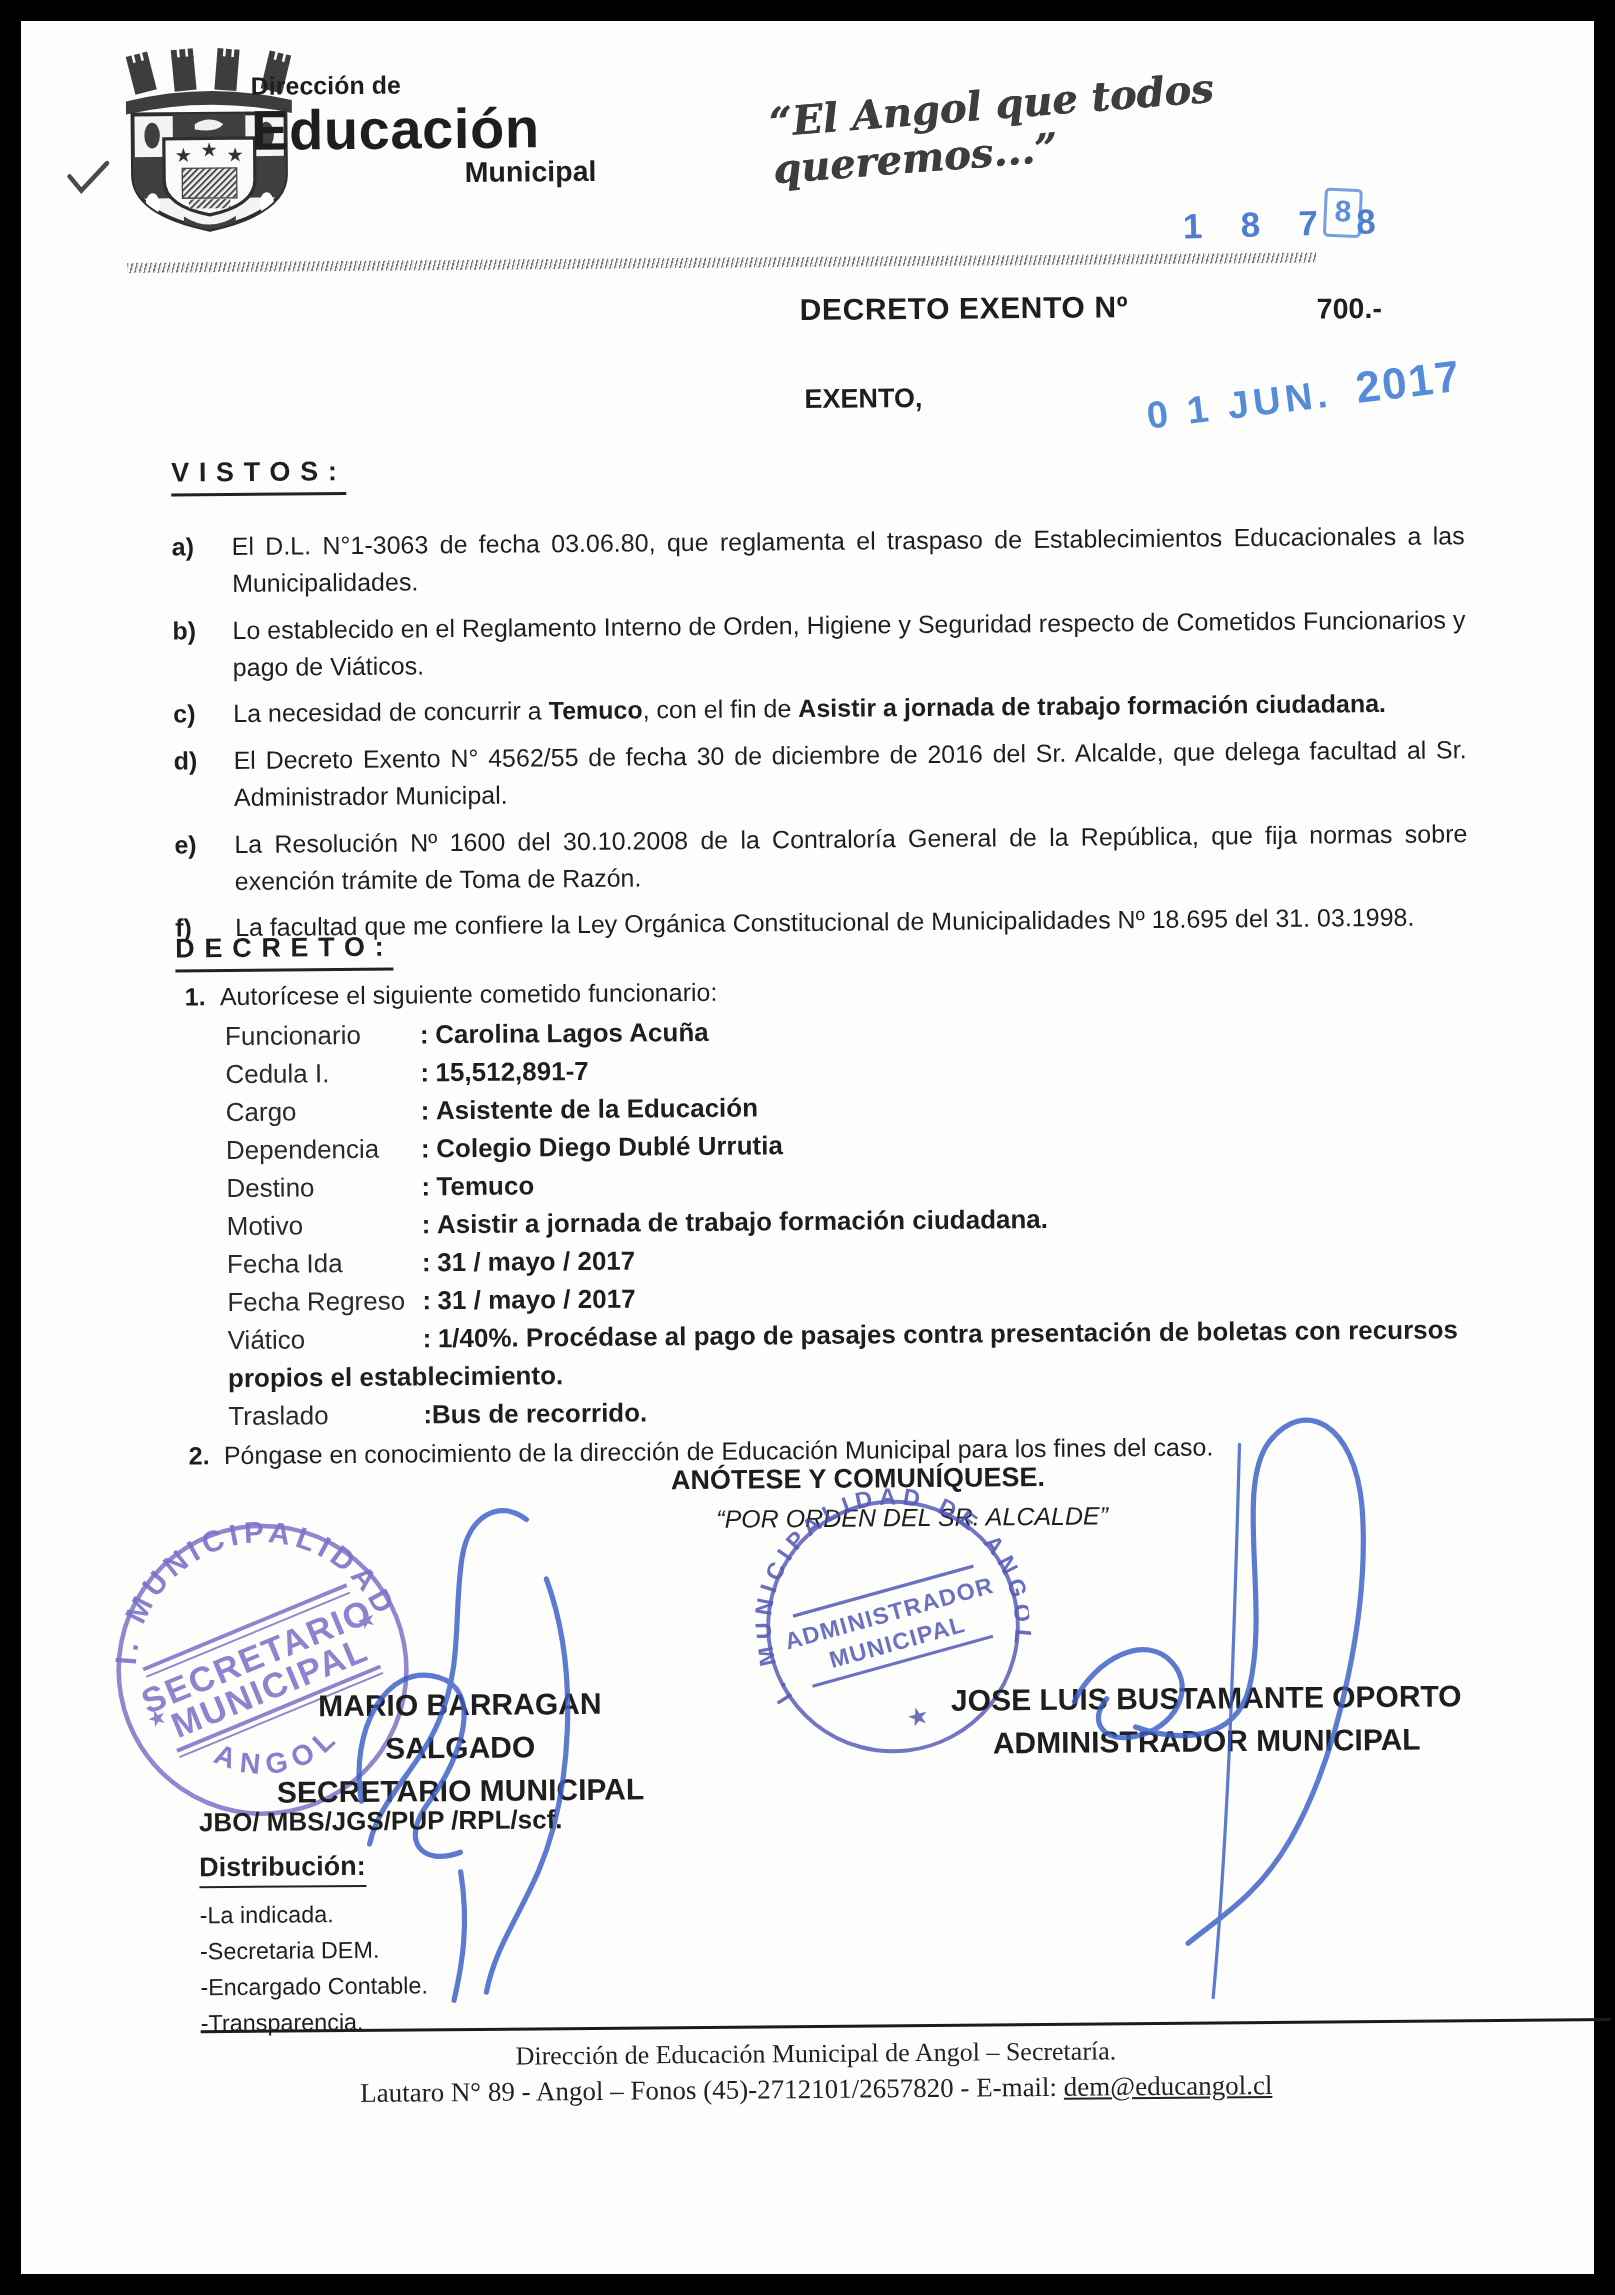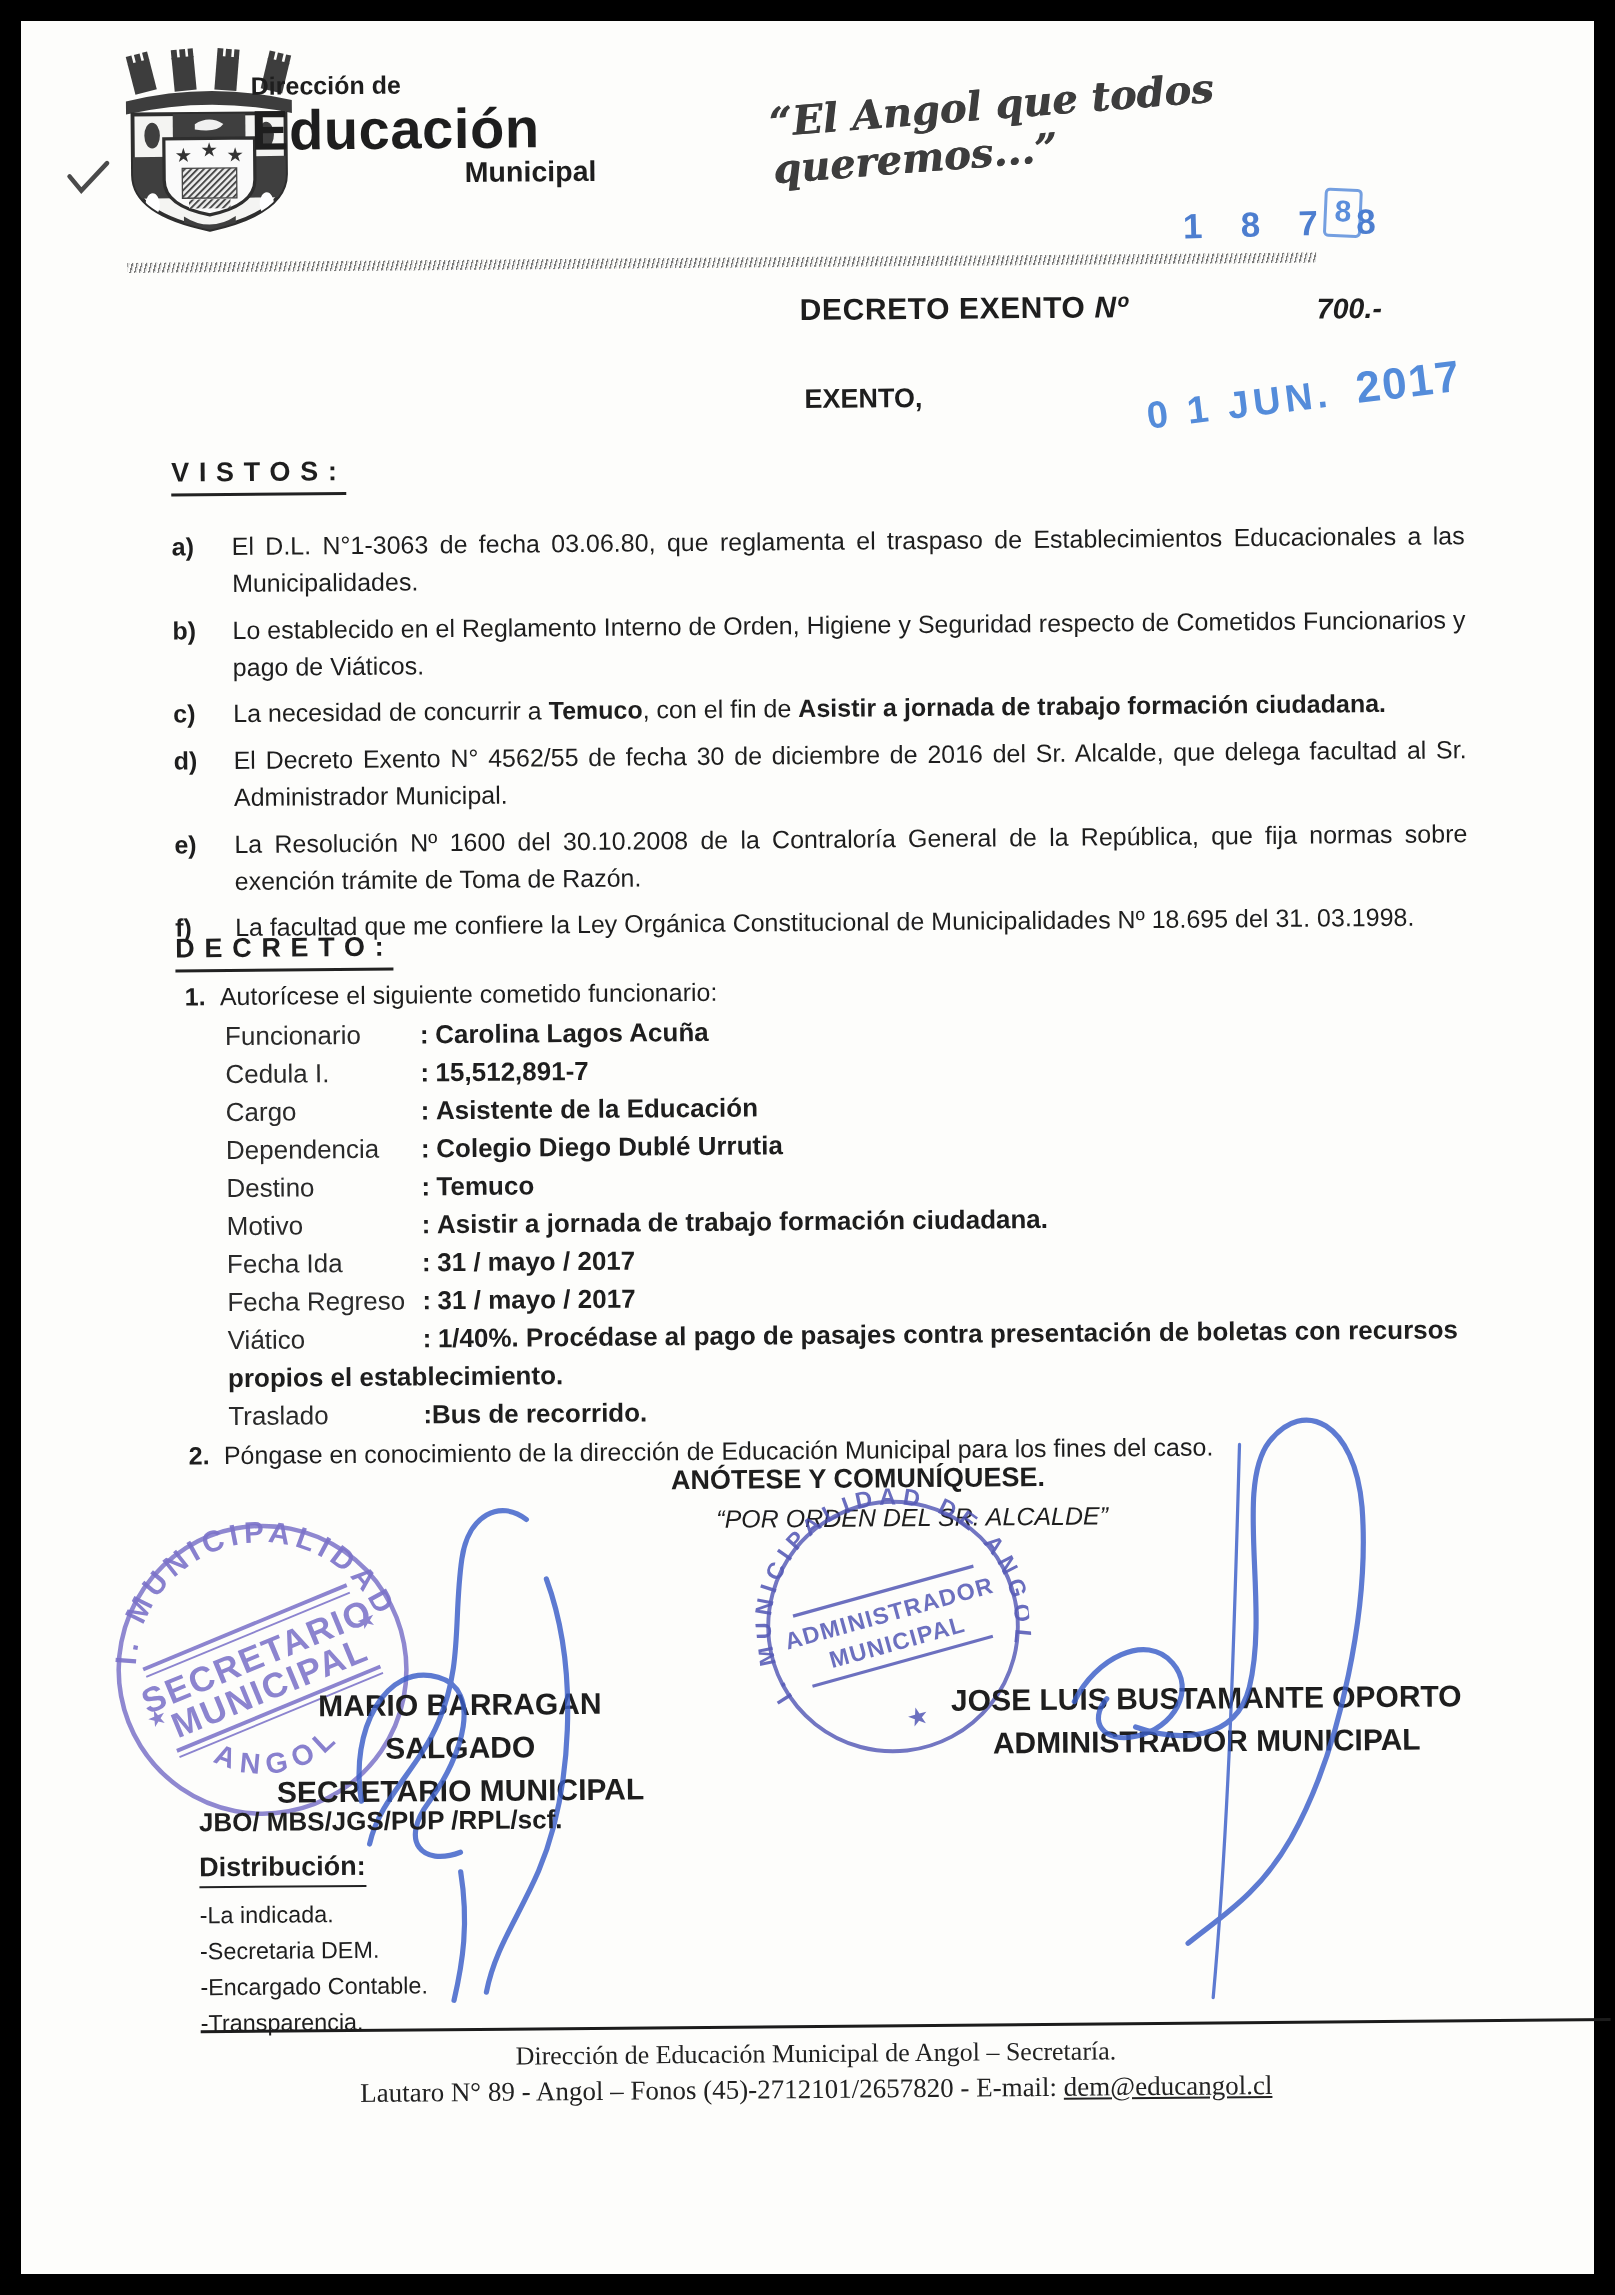--- a/index.html
+++ b/index.html
@@ -22,22 +22,22 @@
   .hatch{left:135px;top:257px;width:1189px;height:9.7px;
          background:repeating-linear-gradient(105deg,rgba(90,90,90,.8) 0 1.3px,rgba(170,170,170,.35) 1.3px 2.6px,rgba(255,255,255,0) 2.6px 4.5px);}
   .folio{left:1191px;top:208px;font-size:35px;font-weight:bold;letter-spacing:14.3px;
          color:#3f74cc;transform:rotate(-1deg);opacity:.92;}
   .corner-stamp{left:1332px;top:193px;width:32px;height:43px;border:3.2px solid rgba(74,130,216,.85);
          border-radius:5.2px;color:#4a82d8;font-size:30px;font-weight:bold;text-align:center;
          line-height:40px;transform:rotate(3deg);opacity:.9;}
 
   
   .decree-title{left:807px;top:293px;font-size:30px;font-weight:bold;letter-spacing:0.6px;}
-  .decree-title .nsign{font-style:italic;}
-  .decree-number{left:1324px;top:297px;font-size:28.6px;font-weight:bold;font-style:italic;}
+  .decree-title .nsign{}
+  .decree-number{left:1324px;top:297px;font-size:28.6px;font-weight:bold;}
   .city{left:811px;top:384px;font-size:27px;font-weight:bold;}
   .date-stamp{left:1152px;top:374px;color:#4c86d9;transform:rotate(-6.5deg);white-space:nowrap;opacity:.95;}
   .date-stamp .day{font-size:38px;font-weight:bold;letter-spacing:4.5px;}
   .date-stamp .year{font-size:44px;font-weight:bold;margin-left:25px;letter-spacing:1.9px;}
 
   
   .sec-heading{font-size:27px;font-weight:bold;letter-spacing:9.7px;
                border-bottom:3.2px solid #222;padding-bottom:4.5px;}
   .h-vistos{left:177px;top:452px;}
   .h-decreto{left:177px;top:928px;}

